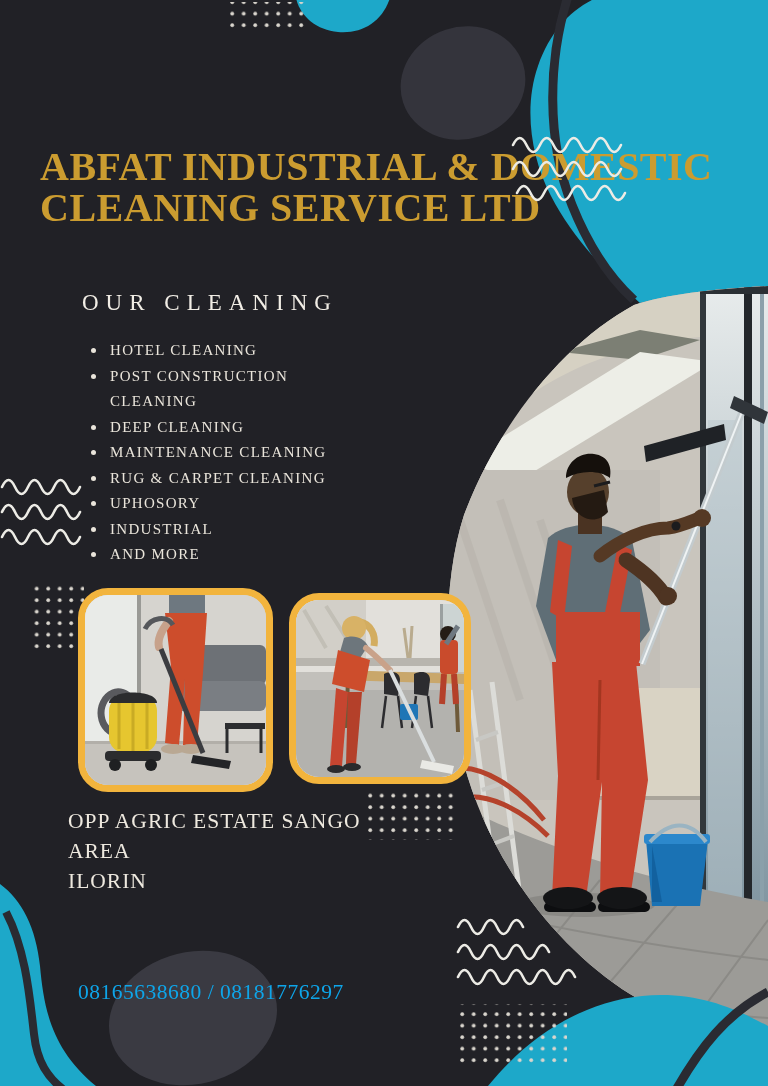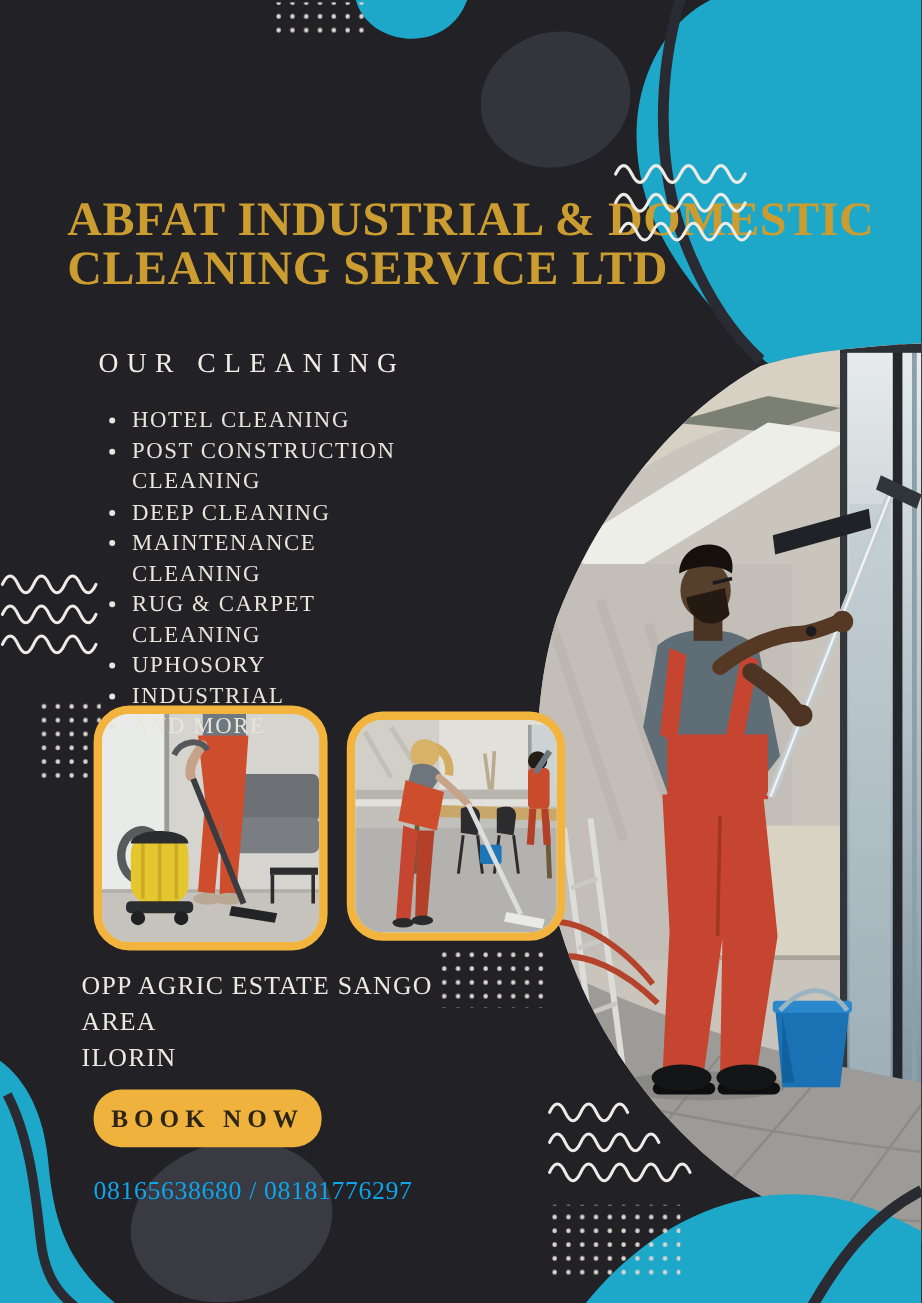--- a/index.html
+++ b/index.html
@@ -13,21 +13,21 @@
   .z0{z-index:0;} .z4{z-index:4;pointer-events:none;}
 
   .title{position:absolute;left:40px;top:146px;z-index:3;color:#cb9c30;}
   .title .line{display:block;white-space:nowrap;font-size:40px;line-height:41px;
     font-weight:600;letter-spacing:.5px;}
 
   .services-heading{position:absolute;left:82px;top:290px;z-index:3;color:#f1ede5;
     font-size:23px;letter-spacing:7px;font-weight:500;white-space:nowrap;}
 
   .services-list{position:absolute;left:88px;top:338px;width:255px;z-index:3;
-    margin:0;padding:0;list-style:none;color:#eae5db;font-size:19px;
+    margin:0;padding:0;list-style:none;color:#eae5db;font-size:15px;
     letter-spacing:1.3px;line-height:25.5px;font-weight:500;}
   .services-list li{position:relative;padding-left:22px;}
   .services-list li::before{content:"";position:absolute;left:3px;top:10px;
     width:5px;height:5px;border-radius:50%;background:#eae5db;}
 
   .photo{position:absolute;z-index:2;border:7px solid #f2b43d;border-radius:30px;
     overflow:hidden;background:#d6d4cf;}
   .photo-left{left:78px;top:588px;width:195px;height:204px;box-sizing:border-box;}
   .photo-right{left:289px;top:593px;width:182px;height:191px;box-sizing:border-box;}
   .photo svg{display:block;}
@@ -153,21 +153,21 @@
       <path d="M0 9 Q6.5 -5 13 9 T26 9 T39 9 T52 9 T65 9 T78 9" transform="translate(2,528)"></path>
     </g>
 
     <g stroke="#ecebe5" stroke-width="2.6" fill="none" stroke-linecap="round">
       <path d="M0 9 Q6.5 -5 13 9 T26 9 T39 9 T52 9 T65 9" transform="translate(458,918)"></path>
       <path d="M0 9 Q6.5 -5 13 9 T26 9 T39 9 T52 9 T65 9 T78 9 T91 9" transform="translate(458,943)"></path>
       <path d="M0 9 Q6.5 -5 13 9 T26 9 T39 9 T52 9 T65 9 T78 9 T91 9 T104 9 T117 9" transform="translate(458,968)"></path>
     </g>
   </svg>
 
-  <h1 class="title" style="margin:16px;">
+  <h1 class="title" style="margin:0;">
     <span class="line">ABFAT INDUSTRIAL &amp; DOMESTIC</span>
     <span class="line">CLEANING SERVICE LTD</span>
   </h1>
 
   <div class="services-heading">OUR CLEANING</div>
   <ul class="services-list">
     <li>HOTEL CLEANING</li>
     <li>POST CONSTRUCTION CLEANING</li>
     <li>DEEP CLEANING</li>
     <li>MAINTENANCE CLEANING</li>
@@ -241,21 +241,20 @@
       <line x1="94" y1="70" x2="138" y2="162" stroke="#dadedf" stroke-width="4"></line>
       <polygon points="126,160 158,166 156,174 124,168" fill="#e9e9e5"></polygon>
     </svg>
   </div>
 
   <div class="address">
     <div>OPP AGRIC ESTATE SANGO AREA</div>
     <div>ILORIN</div>
   </div>
 
-  <button class="cta">BOOK NOW</button>
 
   <div class="phones">08165638680 / 08181776297</div>
 
   <svg class="layer z4" viewBox="0 0 768 1086" aria-hidden="true">
     <g stroke="#ecebe5" stroke-width="2.6" fill="none" stroke-linecap="round">
       <path d="M0 9 Q6.75 -5 13.5 9 T27 9 T40.5 9 T54 9 T67.5 9 T81 9 T94.5 9 T108 9" transform="translate(513,136)"></path>
       <path d="M0 9 Q6.75 -5 13.5 9 T27 9 T40.5 9 T54 9 T67.5 9 T81 9 T94.5 9 T108 9" transform="translate(513,160)"></path>
       <path d="M0 9 Q6.75 -5 13.5 9 T27 9 T40.5 9 T54 9 T67.5 9 T81 9 T94.5 9 T108 9" transform="translate(517,184)"></path>
     </g>
   </svg>

